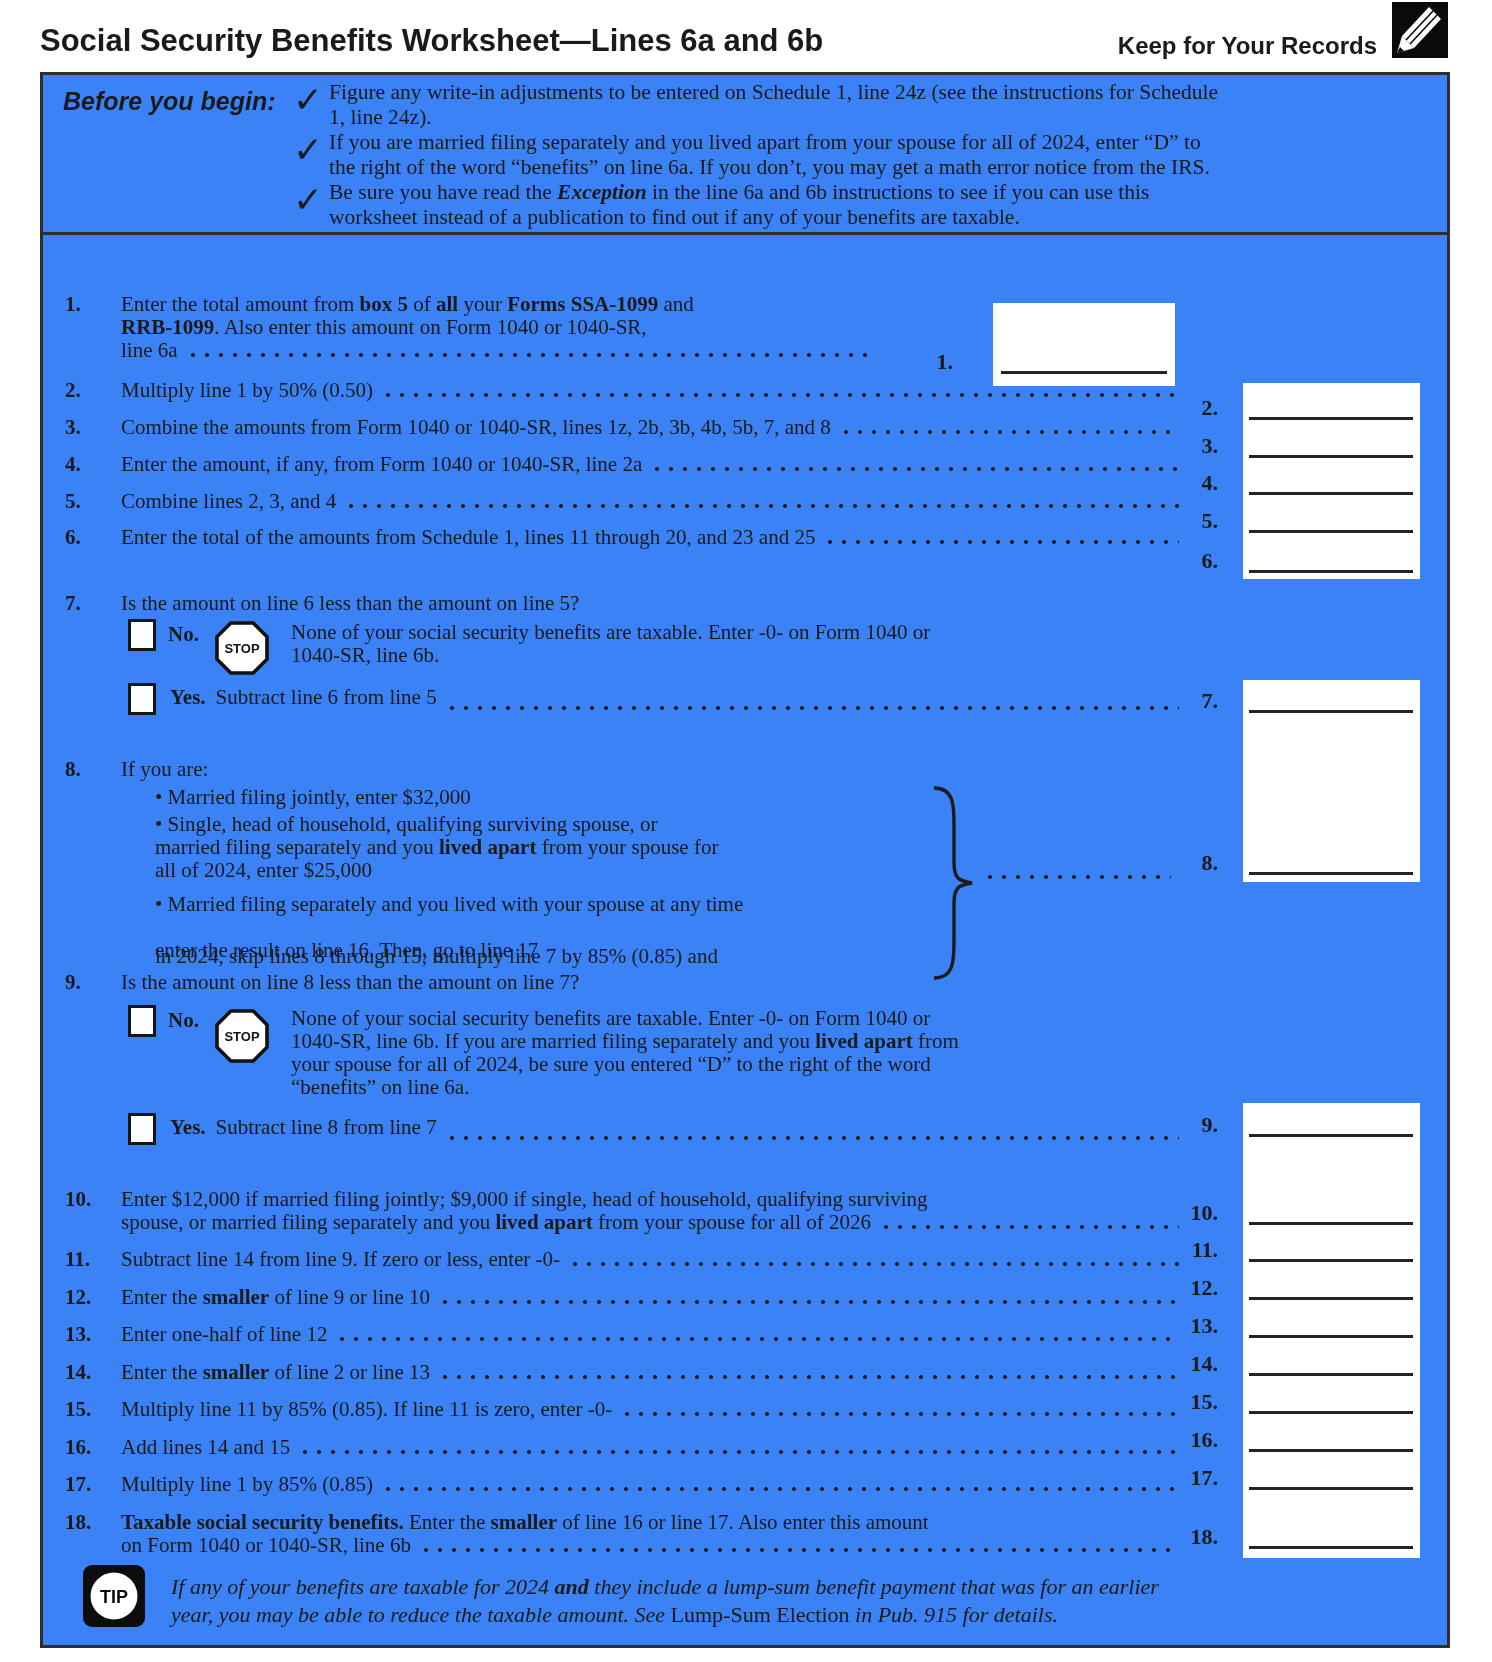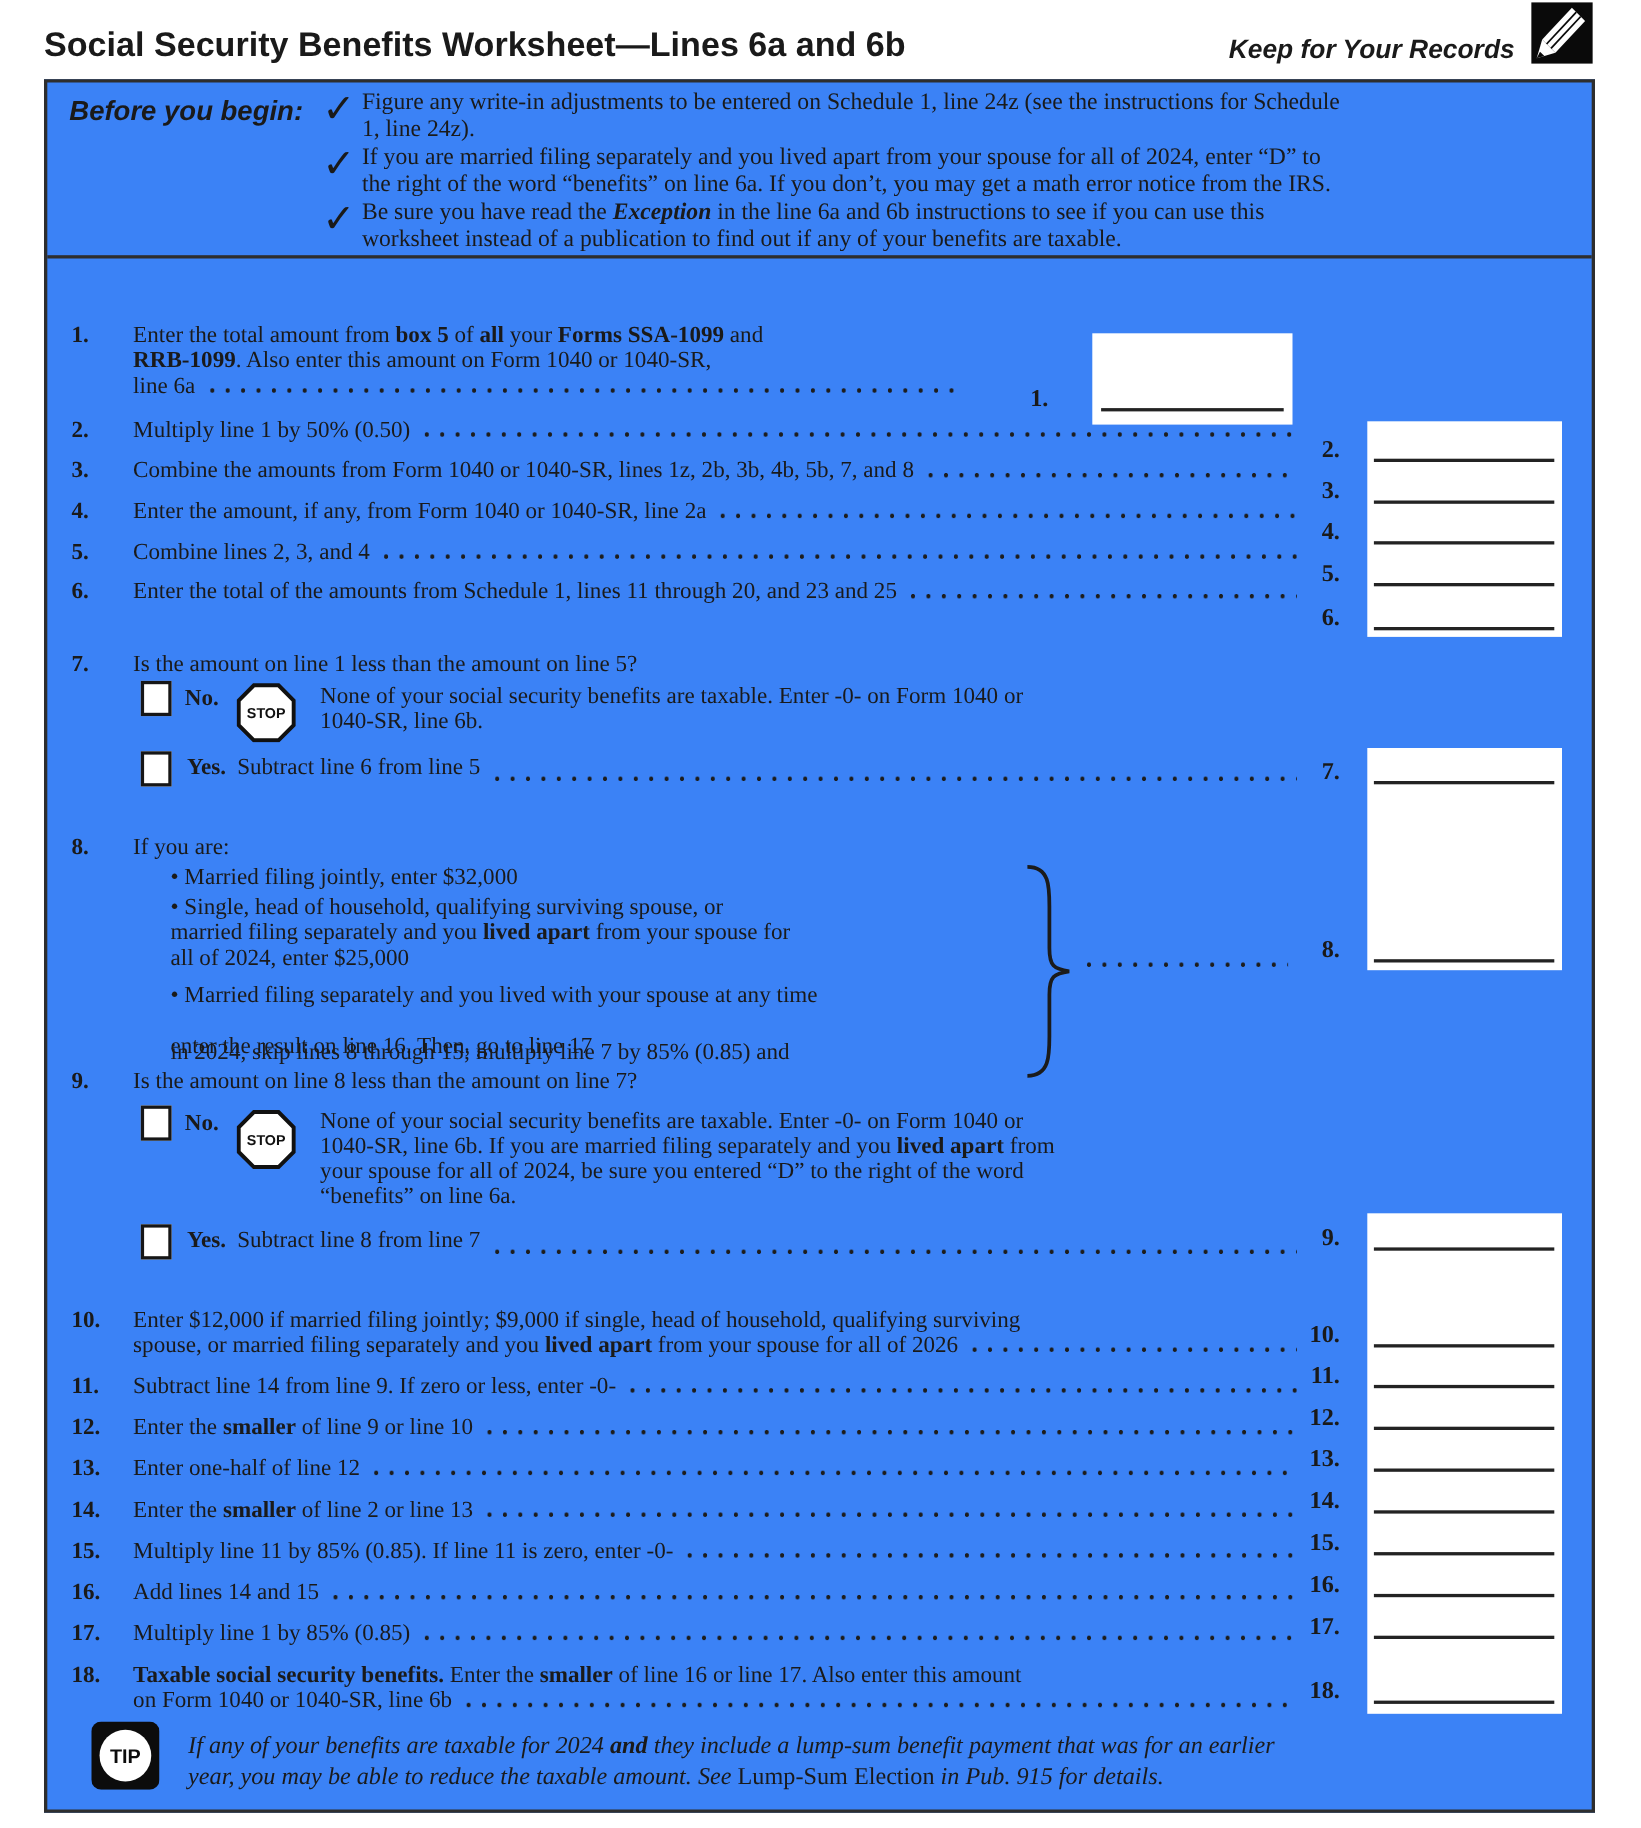--- a/index.html
+++ b/index.html
@@ -1,21 +1,21 @@
 <!DOCTYPE html>
 <html><head>
 <meta charset="utf-8">
 <style>
   html,body{margin:0;padding:0;background:#ffffff;}
   .page{position:relative;width:1492px;height:1662px;background:#ffffff;
         font-family:"Liberation Serif",serif;color:#1a1a1a;overflow:hidden;}
   .abs{position:absolute;}
   
   .title{font-family:"Liberation Sans",sans-serif;font-weight:bold;font-size:31px;line-height:34px;white-space:nowrap;}
-  .keep{font-family:"Liberation Sans",sans-serif;font-weight:bold;font-style:italic;font-size:24px;white-space:nowrap;text-align:center;}
+  .keep{font-family:"Liberation Sans",sans-serif;font-weight:bold;font-size:24px;white-space:nowrap;text-align:center;}
   
   .box{left:40px;top:72px;width:1404px;height:1570px;border:3px solid #2e2e2e;background:#3b82f6;}
   .before{position:absolute;left:0;top:0;right:0;height:157px;border-bottom:3px solid #2e2e2e;}
   .before-label{font-family:"Liberation Sans",sans-serif;font-weight:bold;font-style:italic;font-size:25px;white-space:nowrap;}
   .bitems{position:absolute;left:250px;top:5px;width:1130px;}
   .bitem{display:flex;align-items:flex-start;}
   .bcheck{flex:none;width:36px;font-size:36px;line-height:36px;margin-top:2px;font-family:"DejaVu Sans",sans-serif;}
   .bline{white-space:nowrap;font-size:21.5px;line-height:25px;}
   
   .row{position:absolute;display:flex;align-items:flex-start;font-size:21px;line-height:23px;}
@@ -144,21 +144,21 @@
     <div class="row" style="left:22px;top:451px;width:1118px;">
       <span class="lnum">6.</span>
       <span class="rtext"><span>Enter the total of the amounts from Schedule 1, lines 11 through 20, and 23 and 25</span></span>
         <span class="dots"></span>
     </div>
     <div class="rnum" style="left:1119px;top:475px;">6.</div>
     <div class="uline" style="left:1206px;top:495px;width:164px;"></div>
 
     <div class="row" style="left:22px;top:517px;width:1118px;">
       <span class="lnum">7.</span>
-      <span class="rtext"><span>Is the amount on line 1 less than the amount on line 5?</span></span>
+      <span class="rtext"><span>Is the amount on line 6 less than the amount on line 5?</span></span>
     </div>
     <div class="cb" style="left:85px;top:544px;"></div>
     <div class="qlabel" style="left:125px;top:547px;">No.</div>
     <div class="abs" style="left:172px;top:546px;width:54px;height:54px;">
       <svg width="54" height="54" viewBox="0 0 54 54">
         <polygon points="15.8,2 38.2,2 52,15.8 52,38.2 38.2,52 15.8,52 2,38.2 2,15.8" fill="#ffffff" stroke="#111111" stroke-width="3.6"></polygon>
         <text x="27" y="32" text-anchor="middle" font-family="Liberation Sans, sans-serif" font-size="13" font-weight="bold" fill="#111111">STOP</text>
       </svg>
     </div>
     <div class="desc" style="left:248px;top:546px;">

